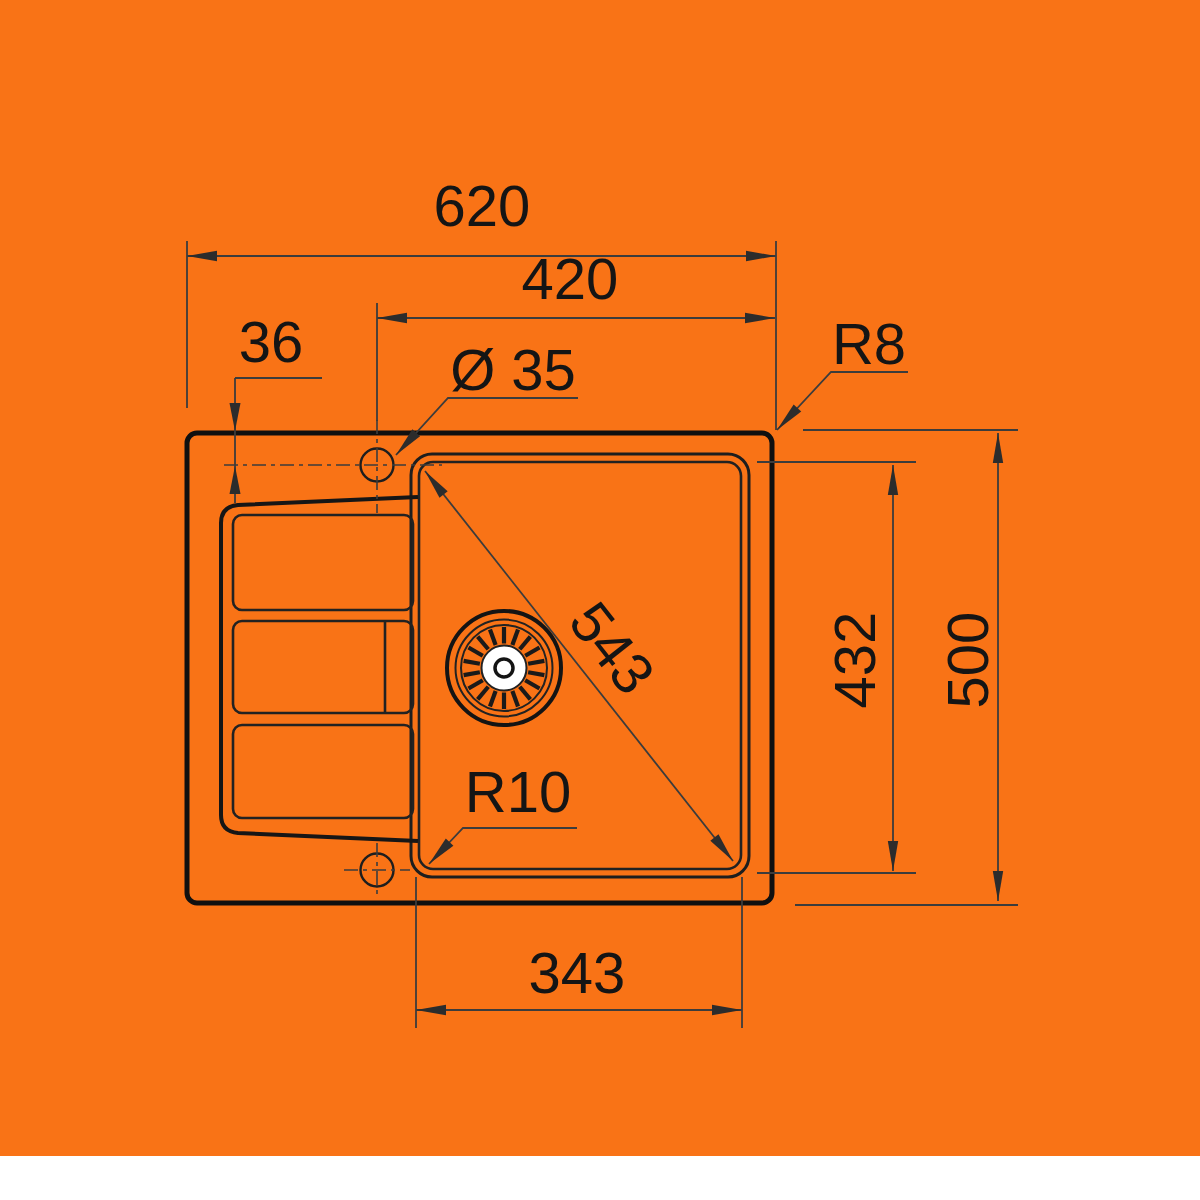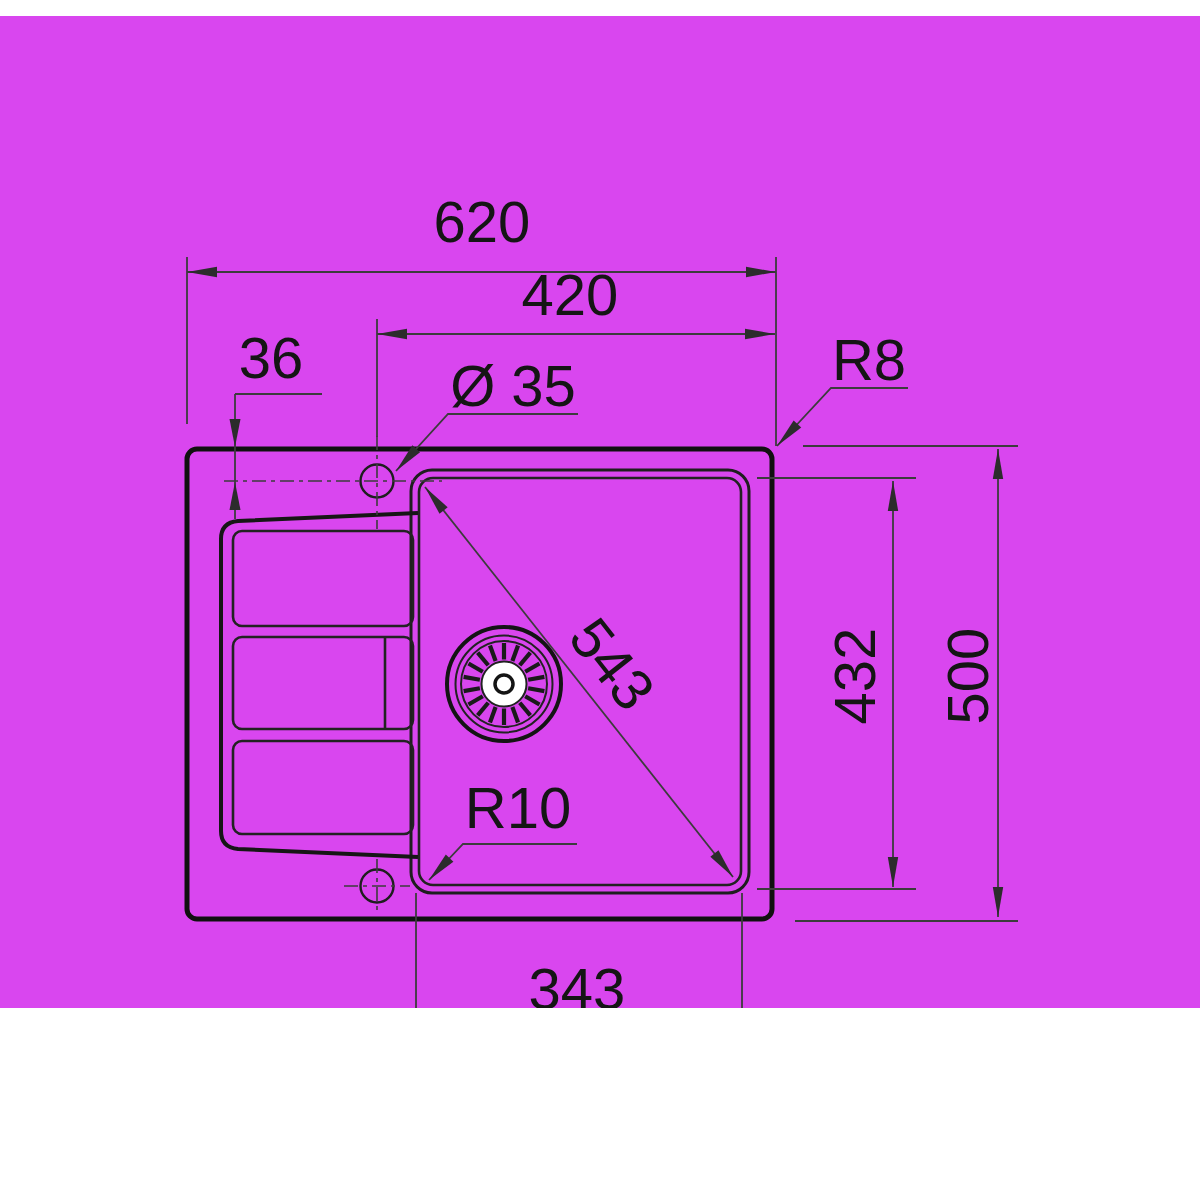--- a/index.html
+++ b/index.html
@@ -4,24 +4,23 @@
 <style>
   html, body {
     margin: 0;
     padding: 0;
     background: #ffffff;
     font-family: "Liberation Sans", sans-serif;
   }
   .stage {
     position: relative;
     width: 1200px;
-    height: 992px;
-    background: #d946ef;
+    height: 1156px;
+    background: #f97316;
     overflow: hidden;
-    margin-top: 16px;
   }
   svg { display: block; }
   text {
     font-family: "Liberation Sans", sans-serif;
     font-size: 58px;
     fill: #151515;
   }
   .thick  { stroke: #101010; stroke-width: 5;   fill: none; stroke-linejoin: round; }
   .med    { stroke: #1e1e1e; stroke-width: 3;   fill: none; stroke-linejoin: round; }
   .med2   { stroke: #222222; stroke-width: 2.6; fill: none; stroke-linejoin: round; }

